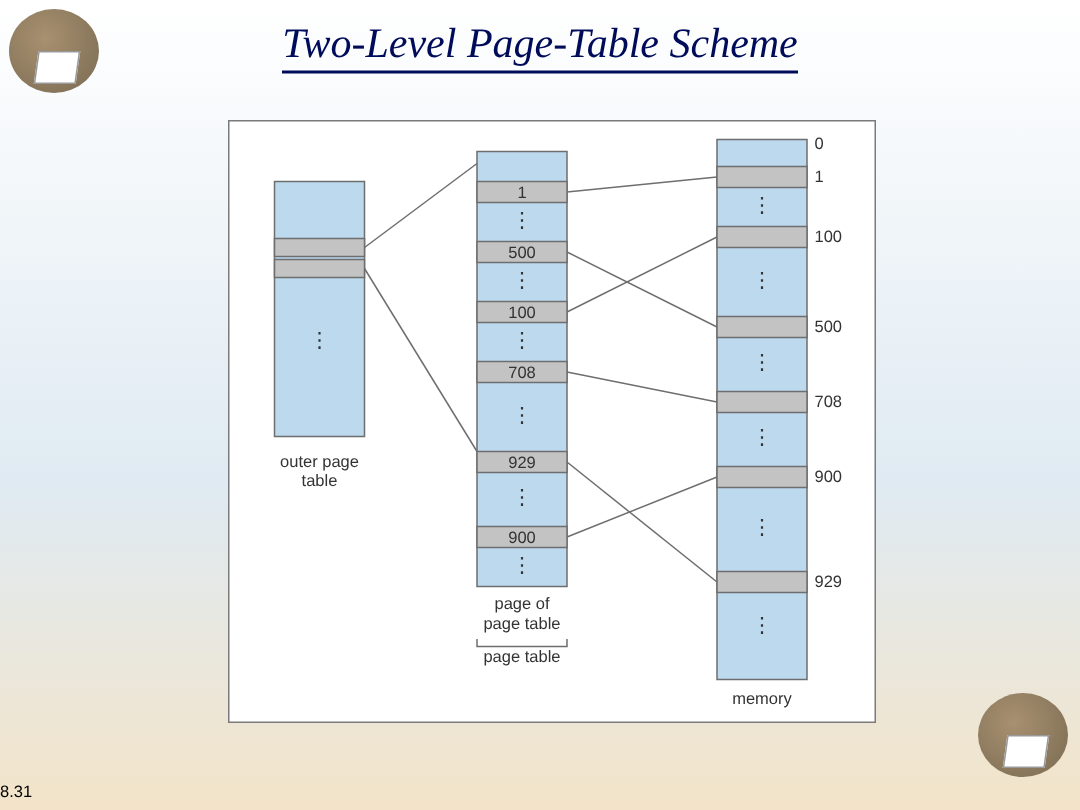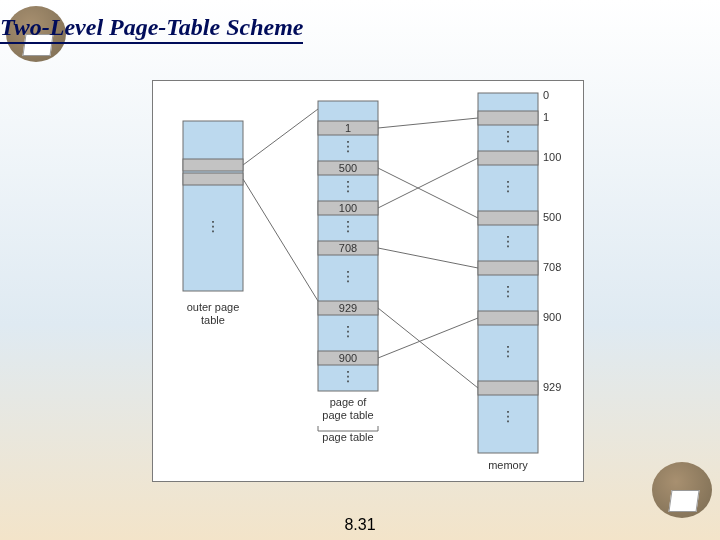--- a/index.html
+++ b/index.html
@@ -1,30 +1,30 @@
 <!DOCTYPE html>
 <html><head>
 <meta charset="utf-8">
 <style>
   html,body{margin:0;padding:0;width:720px;height:540px;background:#fff;font-family:Arial,Helvetica,sans-serif;overflow:hidden}
   .slide{position:relative;width:720px;height:540px;
     background:linear-gradient(to bottom,#fff 0%,#dfeaf2 60%,#f3e4c9 100%)}
-  .title{position:absolute;left:0;right:0;top:14px;text-align:left;
-    font-family:Georgia,"Times New Roman",serif;font-weight:bold;font-style:italic;
-    font-size:24px;color:#000C5A}
+  .title{position:absolute;left:0;right:0;top:14px;text-align:center;
+    font-family:Georgia,"Times New Roman",serif;font-weight:normal;font-style:italic;
+    font-size:28px;color:#000C5A}
   .title span{border-bottom:2px solid #000C5A;padding-bottom:2px}
   .dino{position:absolute;width:60px;height:56px}
   .dino.topleft{left:6px;top:6px}
   .dino.botright{right:8px;bottom:22px}
   .dino .body{position:absolute;width:60px;height:56px;border-radius:50%;
     background:radial-gradient(circle at 40% 35%,#a89070,#7a6b52)}
   .dino .book{position:absolute;left:18px;top:28px;width:26px;height:20px;
     background:#fff;transform:skewX(-8deg);border:1px solid #999}
   .foot-left{position:absolute;left:10px;bottom:6px;font-size:11px;font-family:Arial}
-  .foot-mid{position:absolute;left:0;right:0;bottom:6px;text-align:center;font-size:16px}
+  .foot-mid{position:absolute;left:0;right:0;bottom:6px;font-size:11px}
   .foot-right{position:absolute;right:10px;bottom:6px;font-size:11px}
   .figure{position:absolute;left:152px;top:80px;width:430px;height:400px;
     background:#fff;border:1px solid #7a7a7a}
   .figure svg{position:absolute;left:0;top:0}
   .tbl{stroke:#6e6e6e;stroke-width:1;fill:#bcd9ee}
   .row{stroke:#6e6e6e;stroke-width:1;fill:#c3c3c3}
   .lbl{font-family:Arial;font-size:11px;fill:#333}
   .lblc{font-family:Arial;font-size:11px;fill:#333;text-anchor:middle}
   .dots{font-family:Arial;font-size:14px;fill:#333;text-anchor:middle}
   .ptr{stroke:#6e6e6e;stroke-width:1;fill:none}

